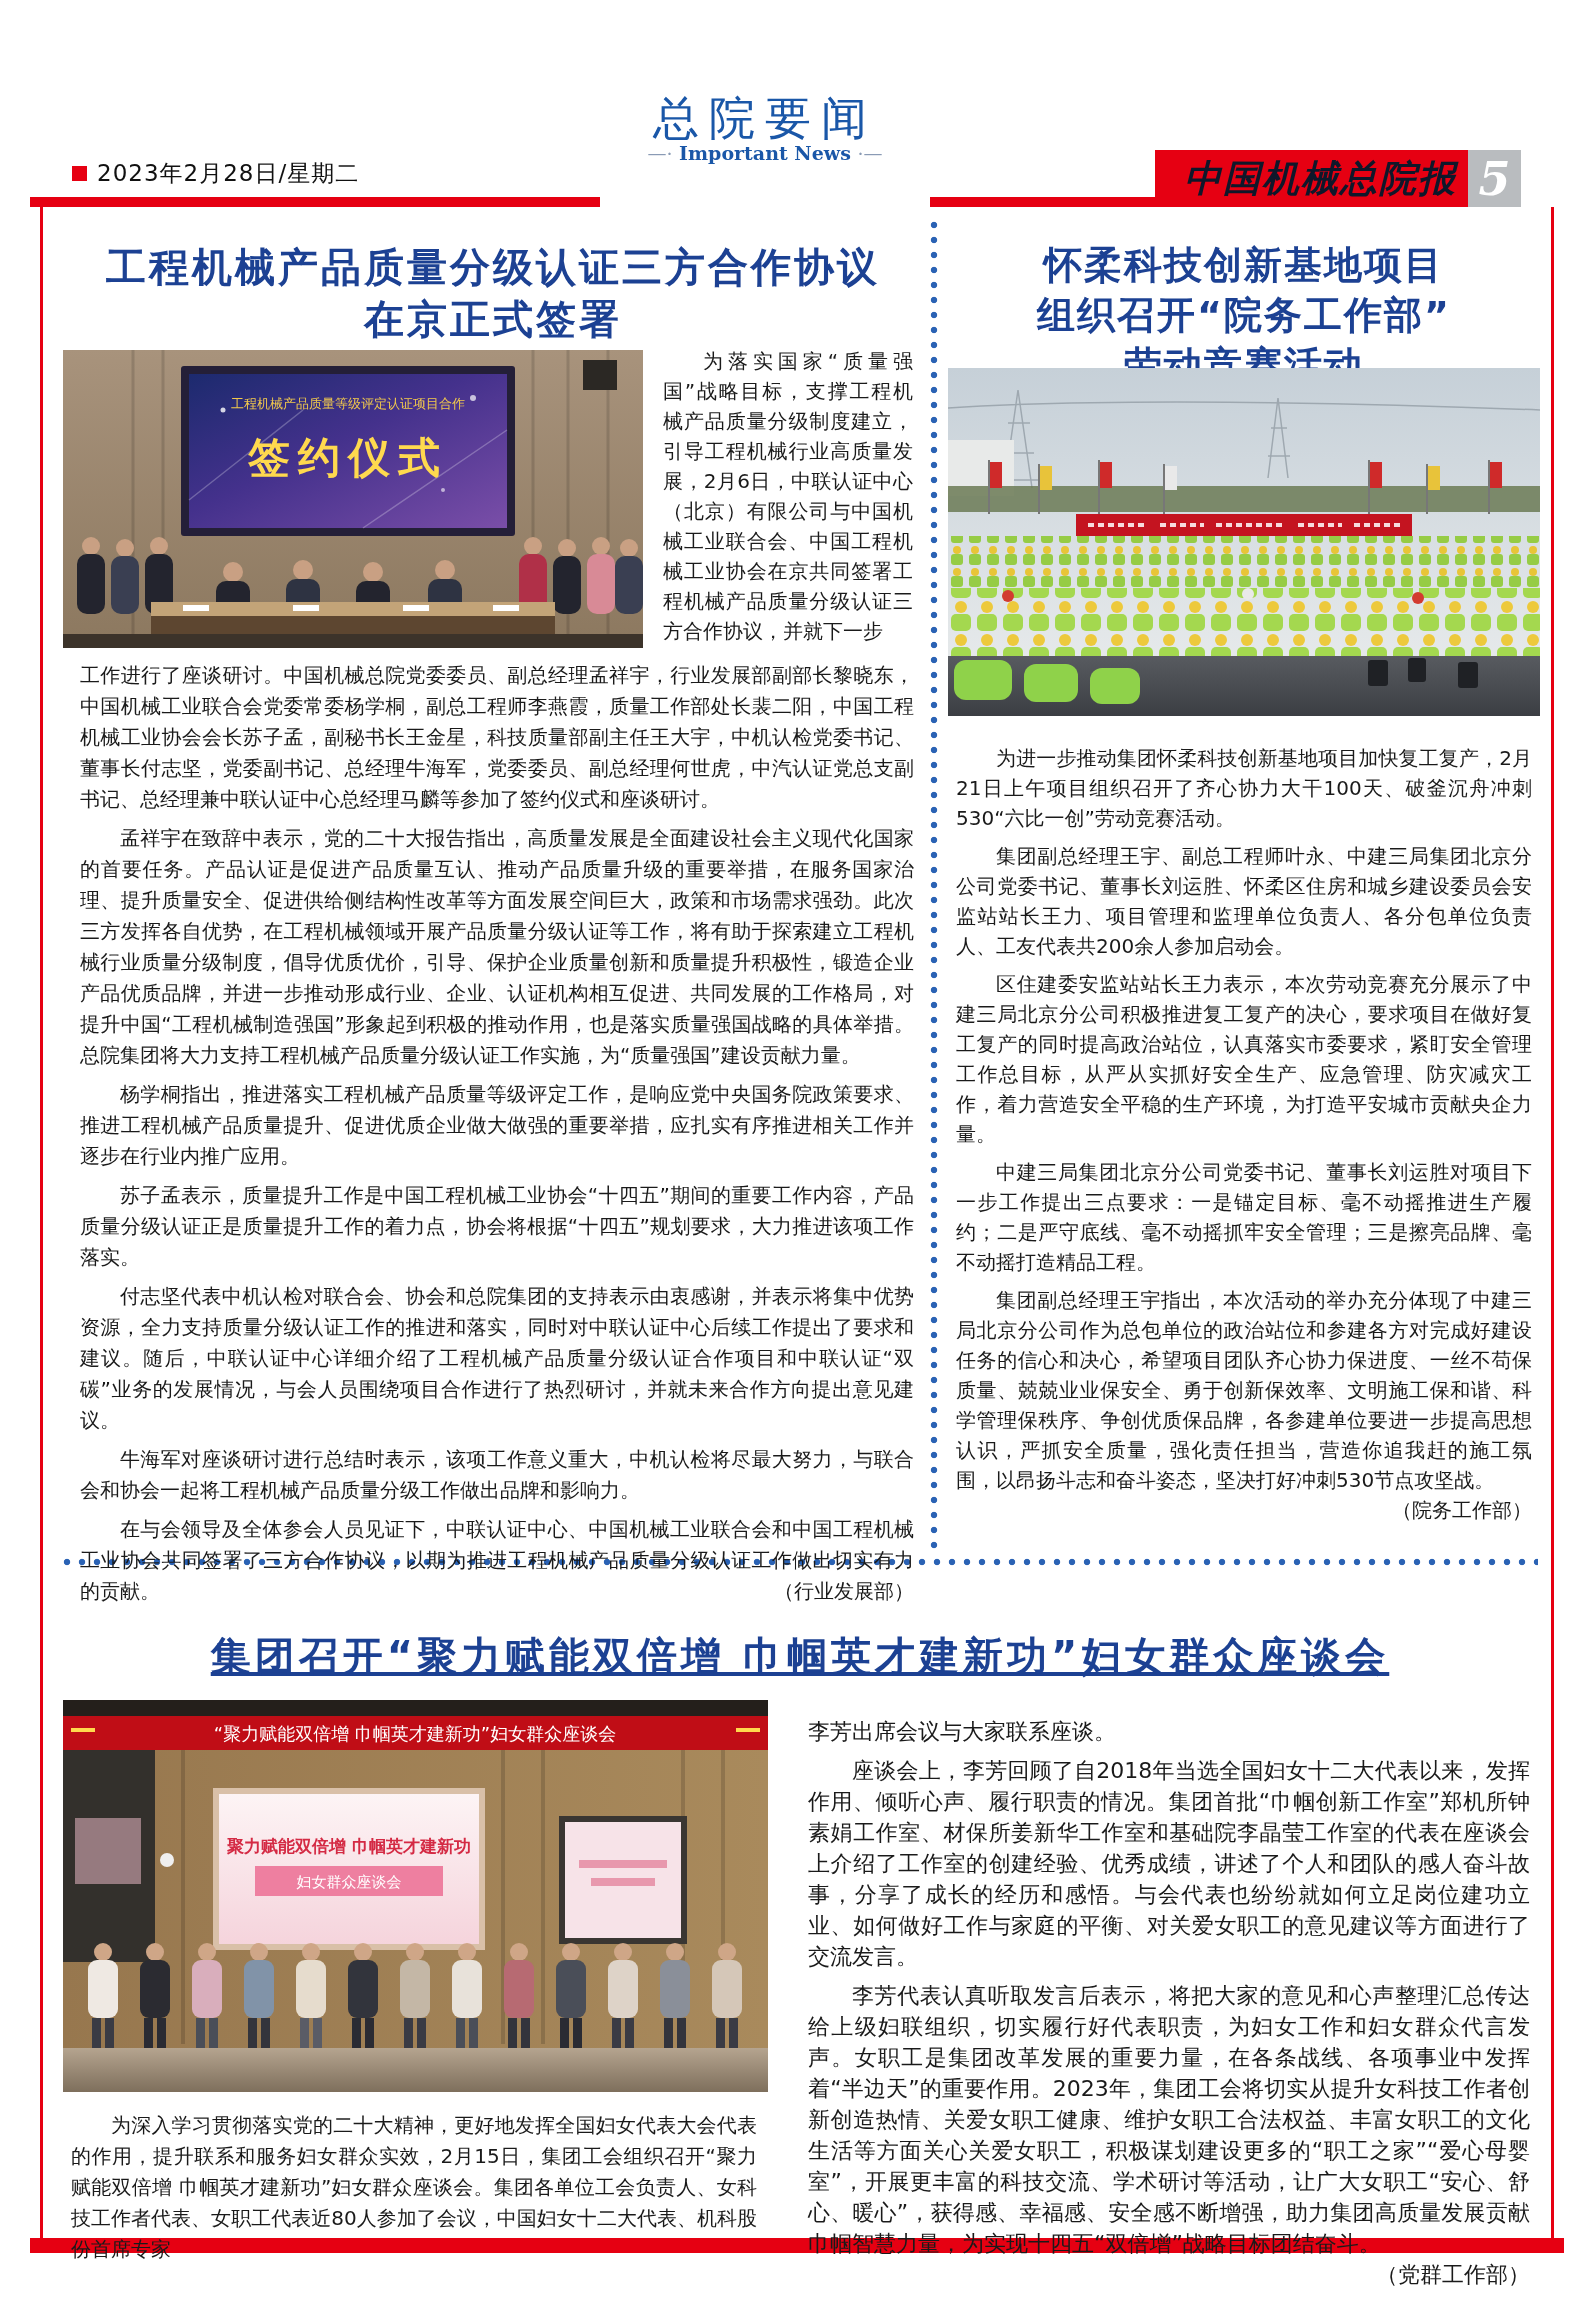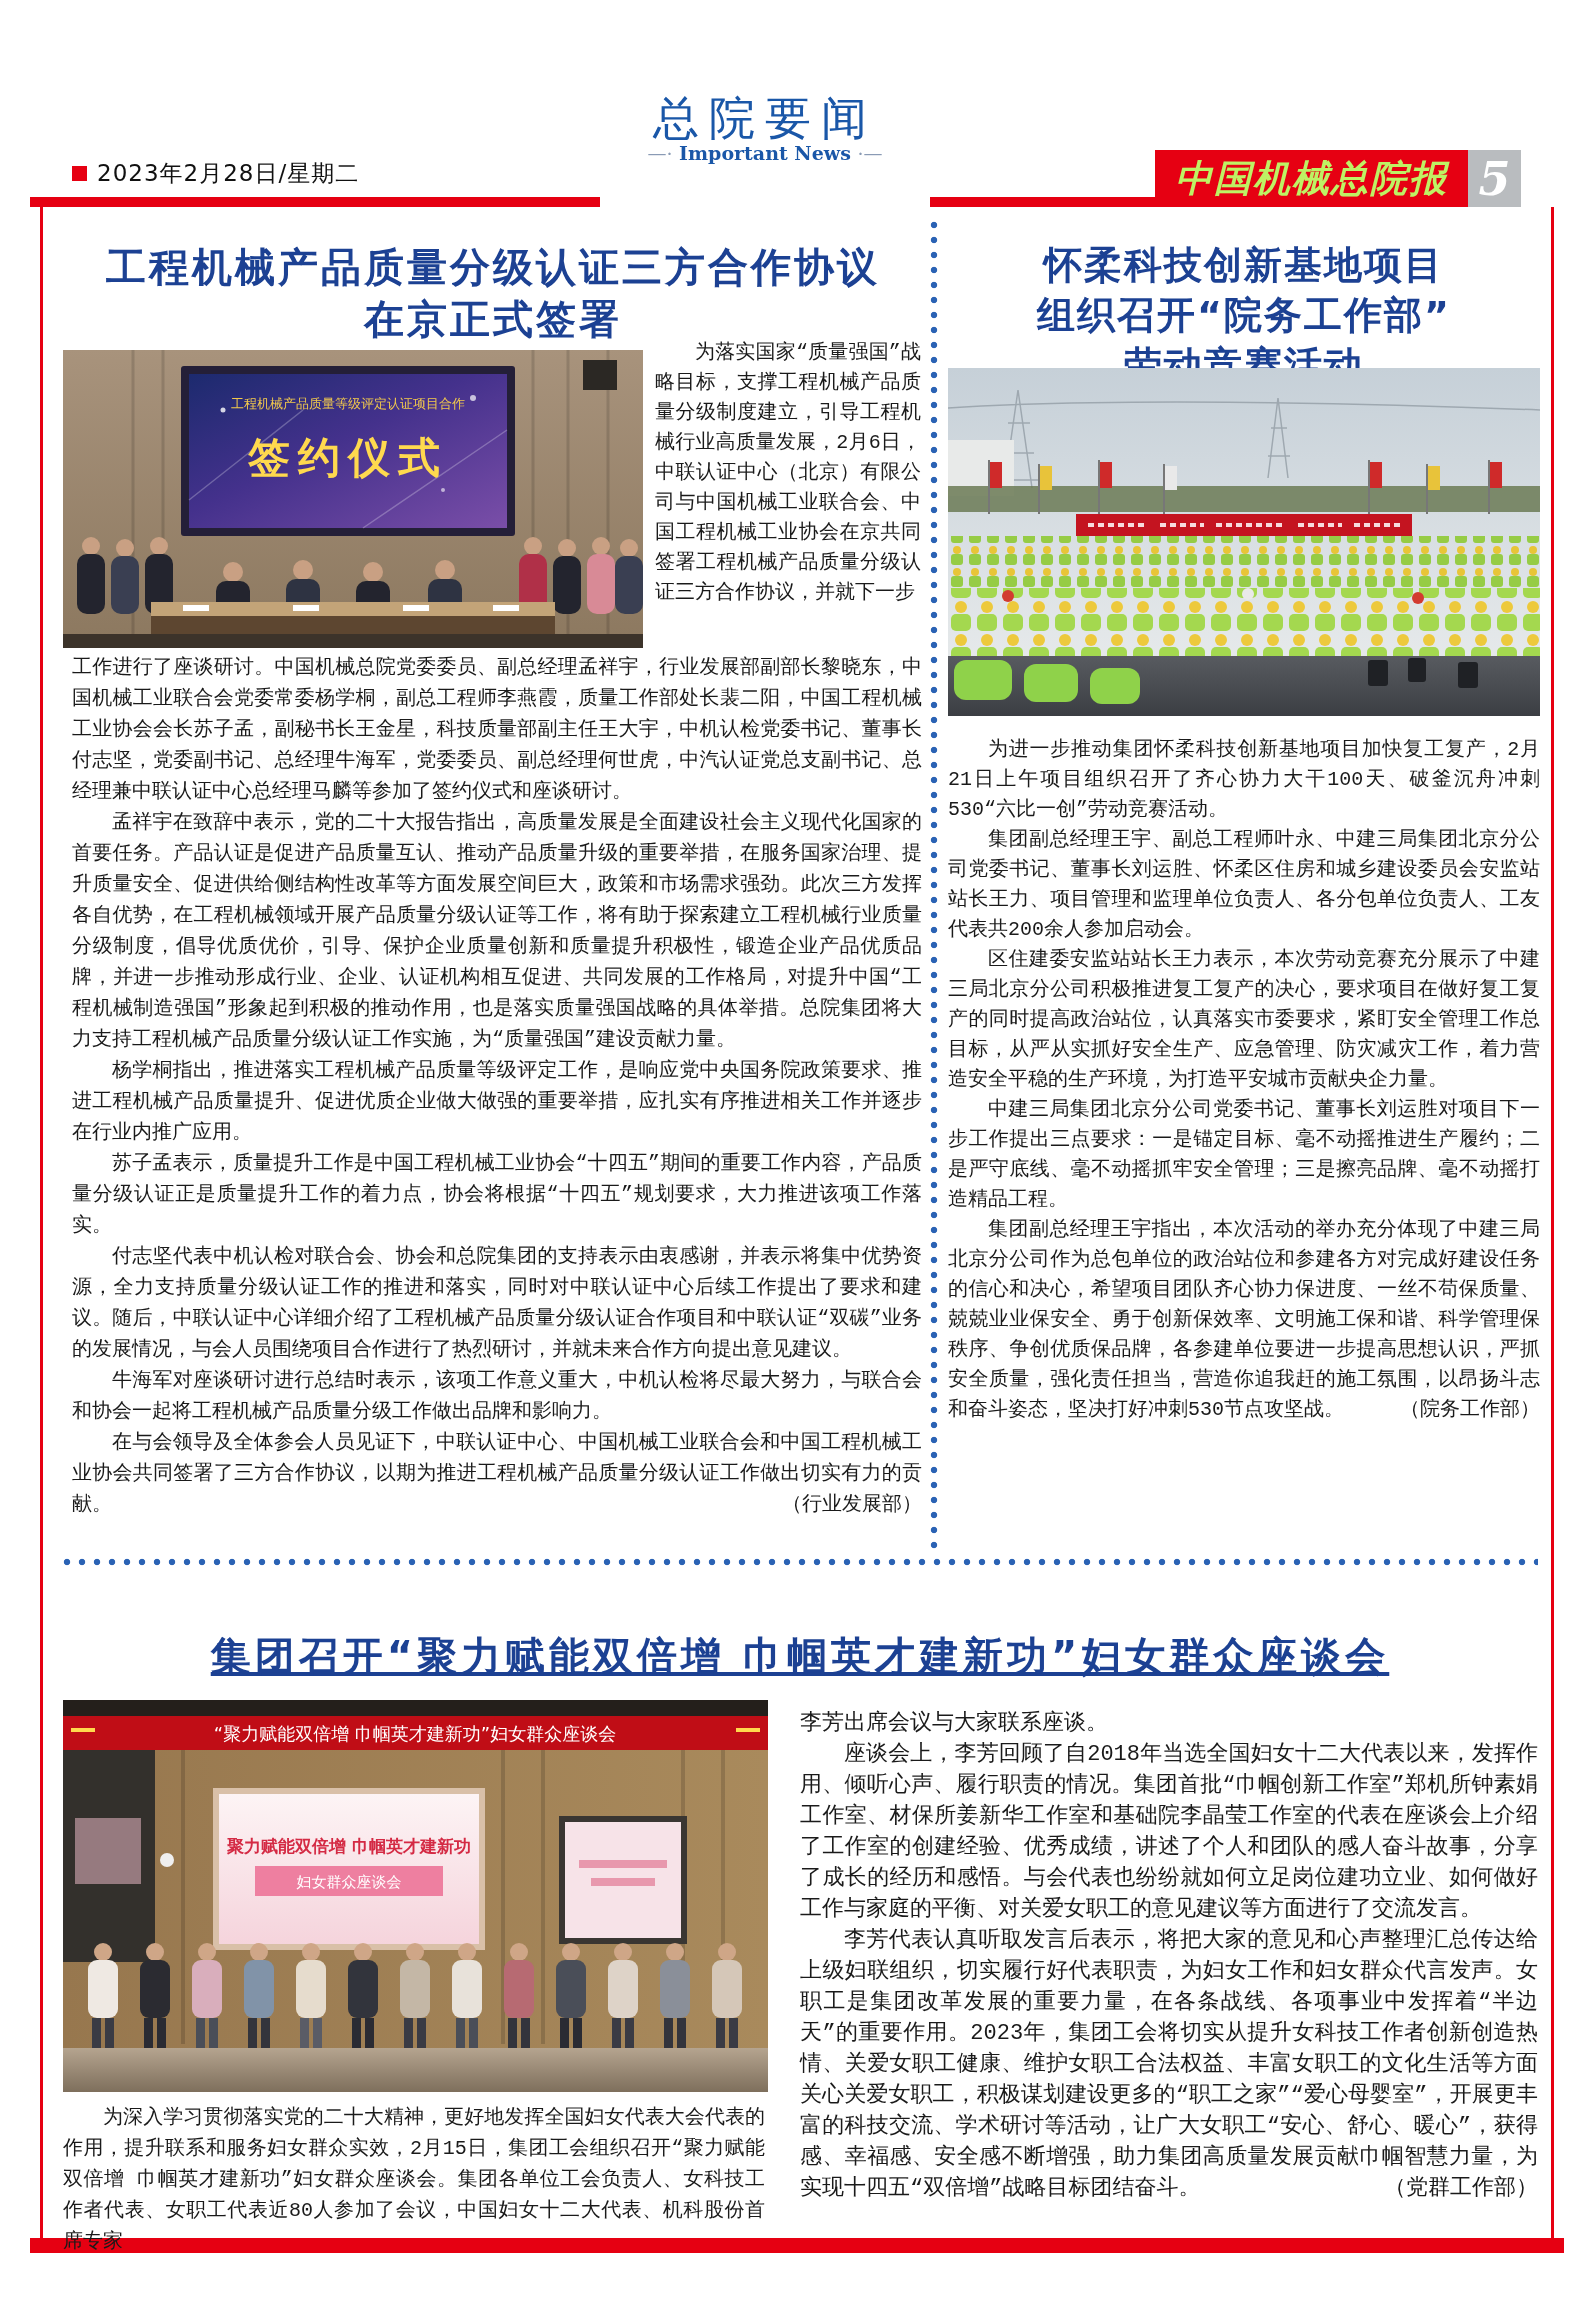--- a/index.html
+++ b/index.html
@@ -9,23 +9,23 @@
 
   
   .date-line{left:72px;top:158px;font-size:23px;color:#111;letter-spacing:1px;}
   .date-bullet{display:inline-block;width:15px;height:15px;background:#e60012;margin-right:10px;}
   .section-title{left:600px;top:88px;width:330px;text-align:center;font-size:46px;font-weight:400;
                  color:#1a57a8;letter-spacing:10px;}
   .section-sub{left:600px;top:142px;width:330px;text-align:center;font-size:19px;font-weight:bold;
                color:#1a57a8;font-family:"DejaVu Serif","Liberation Serif",serif;}
   .section-sub .decor{color:#8a9bb5;font-weight:normal;}
   .redbar{background:#e60012;height:10px;top:197px;}
-  .masthead{left:1155px;top:150px;width:313px;height:57px;background:#e60012;color:#bef264;
+  .masthead{left:1155px;top:150px;width:313px;height:57px;background:#e60012;color:#0f172a;
             display:flex;align-items:center;justify-content:center;font-size:37px;font-weight:bold;
-            font-style:italic;font-family:"DejaVu Serif","Liberation Serif",serif;letter-spacing:2px;}
+            font-style:italic;font-family:"DejaVu Serif","Liberation Serif",serif;letter-spacing:2px;padding-left:9px;}
   .pagenum{left:1468px;top:150px;width:53px;height:57px;background:#b9bcbf;color:#fff;
            display:flex;align-items:center;justify-content:center;font-size:46px;font-weight:bold;
            font-style:italic;font-family:"DejaVu Serif","Liberation Serif",serif;}
 
   
   .frame-v{width:3px;background:#e60012;top:207px;height:2031px;}
   .frame-bottom{left:30px;top:2238px;width:1534px;height:15px;background:#e60012;}
 
   
   .vdots{left:928px;top:218px;width:12px;height:1334px;
@@ -36,21 +36,21 @@
          background-size:15px 12px;background-repeat:repeat-x;}
 
   
   .headline{color:#1c4193;font-weight:900;text-align:center;margin-top:25px;}
   .l-title1{left:63px;top:215px;width:860px;font-size:40px;letter-spacing:3px;}
   .l-title2{left:63px;top:267px;width:860px;font-size:40px;letter-spacing:3px;}
   .r-title{left:948px;width:592px;font-size:38px;letter-spacing:2px;}
   .b-title{left:63px;top:1604px;width:1474px;font-size:40px;letter-spacing:4px;text-decoration:underline;}
 
   
-  .bodycol p{margin:0;text-align:justify;text-indent:2em;font-family:Liberation Mono, monospace;}
+  .bodycol p{margin:8px;text-align:justify;text-indent:2em;}
   .bodycol p.noindent{text-indent:0;}
   .l-lead{left:655px;top:338px;width:266px;font-size:20px;line-height:30px;}
   .l-main{left:72px;top:652px;width:850px;font-size:20px;line-height:31px;}
   .r-main{left:948px;top:735px;width:592px;font-size:20px;line-height:30px;}
   .b-left{left:63px;top:2102px;width:702px;font-size:20px;line-height:31px;}
   .b-right{left:800px;top:1708px;width:738px;font-size:22px;line-height:31px;}
   .sig{float:right;text-indent:0;}
 
   
   .photo{display:block;}

